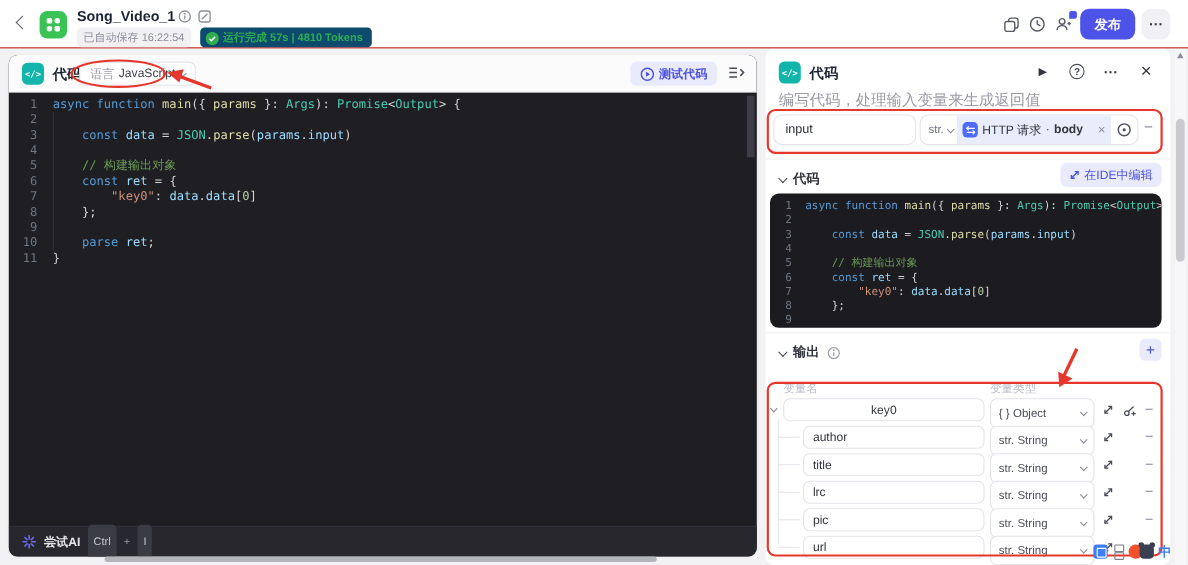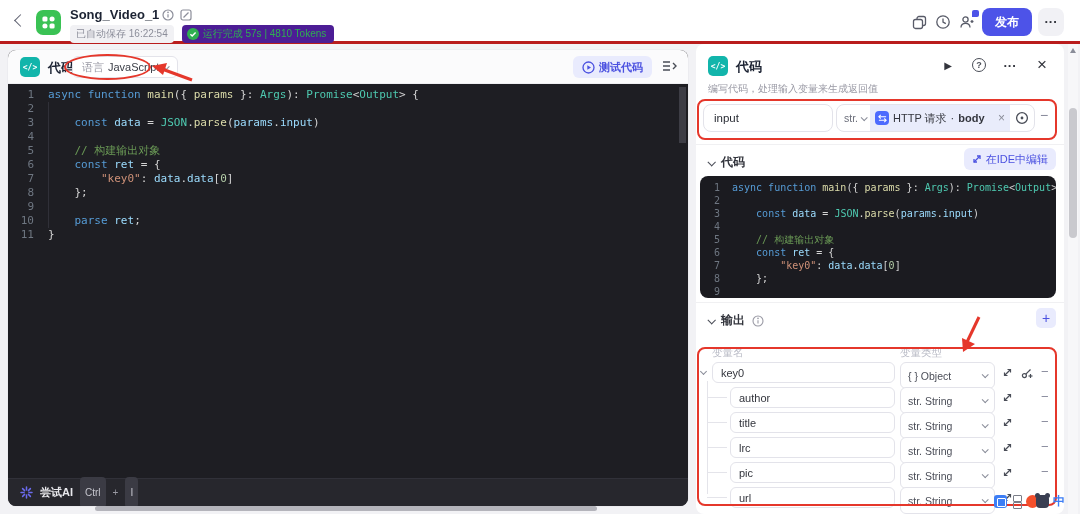--- a/index.html
+++ b/index.html
@@ -1,28 +1,28 @@
 <!DOCTYPE html>
 <html><head>
 <meta charset="utf-8">
 <style>
   * { margin:0; padding:0; box-sizing:border-box; }
   html,body { width:1080px; height:514px; overflow:hidden; }
   body { font-family:"Liberation Sans","DejaVu Sans",sans-serif; background:#f2f2f5; position:relative; }
   .stage { position:absolute; inset:0; width:1080px; height:514px; background:#f2f2f5; overflow:hidden; }
 
   
-  .topbar { position:absolute; left:0; top:0; width:1080px; height:44px; background:#fff; border-bottom:3px solid #b91c1c; z-index:5; }
+  .topbar { position:absolute; left:0; top:0; width:1080px; height:44px; background:#fff; border-bottom:1px solid #b91c1c; z-index:5; }
   .back { position:absolute; left:16px; top:16px; width:9px; height:9px; border-left:1.8px solid #5c5f6e; border-bottom:1.8px solid #5c5f6e; transform:rotate(45deg); cursor:pointer; }
   .appicon { position:absolute; left:36px; top:10px; width:25px; height:25px; border-radius:7px; background:#3ac254; display:flex; align-items:center; justify-content:center; }
   .tb-title { position:absolute; left:70px; top:7px; font-size:13px; font-weight:bold; color:#1c2333; }
   .tb-title-icons { position:absolute; left:162px; top:9px; display:flex; gap:6px; align-items:center; }
   .badges { position:absolute; left:70px; top:25px; display:flex; gap:8px; align-items:center; }
   .badge-gray { background:#f1f1f4; color:#8c8e9a; font-size:10px; padding:2px 6px; border-radius:4px; }
-  .badge-green { background:#4c1d95; color:#2fae51; font-size:10px; font-weight:normal; padding:2px 8px 2px 5px; border-radius:4px; display:flex; align-items:center; gap:4px; }
+  .badge-green { background:#0c4a6e; color:#2fae51; font-size:10px; font-weight:bold; padding:2px 8px 2px 5px; border-radius:4px; display:flex; align-items:flex-end; gap:4px; }
   .tb-right { position:absolute; right:16px; top:8px; display:flex; gap:6px; align-items:center; }
   .tbi { width:18px; height:18px; display:flex; align-items:center; justify-content:center; cursor:pointer; position:relative; }
   .tbi .dot-badge { position:absolute; right:-3px; top:-3px; width:7px; height:7px; background:#4d53e8; border-radius:2px 2px 2px 0; }
   .btn-publish { height:28px; padding:0 13px; background:#4d53e8; color:#fff; font-size:12px; font-weight:bold; border:none; border-radius:8px; cursor:pointer; }
   .btn-more { height:28px; width:26px; background:#f1f1f5; color:#33353d; border:none; border-radius:8px; font-size:13px; cursor:pointer; line-height:10px; }
   .btn-more::before { content:"···"; font-weight:bold; letter-spacing:0; }
 
   
   .left-card { position:absolute; left:8px; top:50px; width:680px; height:456px; border-radius:8px; background:#1e1e23; display:flex; flex-direction:column; overflow:hidden; box-shadow:0 0 0 1px #ececf0; z-index:2; }
   .lc-header { height:34px; background:#fbfbfc; border-bottom:1px solid #efeff2; position:relative; flex:none; }
@@ -57,21 +57,21 @@
   .rc-header-icon { position:absolute; left:12px; top:12px; width:20px; height:20px; border-radius:5px; background:#12b5ab; color:#fff; display:flex; align-items:center; justify-content:center; }
   .rc-header-icon::before { content:"</>"; font-family:"DejaVu Sans Mono",monospace; font-size:8px; font-weight:bold; }
   .rc-title { position:absolute; left:40px; top:14px; font-size:13px; font-weight:bold; color:#1c2333; }
   .rc-icons { position:absolute; right:14px; top:13px; display:flex; gap:16px; align-items:center; }
   .rci { width:16px; height:16px; display:flex; align-items:center; justify-content:center; color:#33353d; cursor:pointer; }
   .icon-play::before { content:"▶"; font-size:10px; }
   .icon-help { width:14px; height:14px; border:1.3px solid #494d57; border-radius:50%; font-size:9px; color:#494d57; font-weight:bold; }
   .icon-help::before { content:"?"; }
   .icon-more::before { content:"···"; font-weight:bold; font-size:13px; letter-spacing:0; }
   .icon-close::before { content:"×"; font-size:17px; color:#33353d; }
-  .rc-subtitle { position:absolute; left:12px; top:38px; font-size:10px; color:#9a9aa5; }
+  .rc-subtitle { position:absolute; left:12px; top:38px; font-size:14px; color:#9a9aa5; }
 
   .in-name { position:absolute; left:7px; top:60px; width:130px; height:28px; border:1px solid #e3e3ea; border-radius:8px; font-size:11.5px; color:#2a2d35; padding:0 10px; outline:none; font-family:inherit; background:#fff; }
   .type-ctrl { position:absolute; left:140px; top:60px; width:199px; height:28px; border:1px solid #e3e3ea; border-radius:8px; display:flex; align-items:center; overflow:hidden; background:#fff; }
   .tc-abbr { flex:none; padding:0 4px 0 7px; font-size:10.5px; color:#6b6e7a; display:flex; align-items:center; gap:3px; cursor:pointer; }
   .tc-tag { flex:1; height:100%; background:#e9ecfb; display:flex; align-items:center; gap:4px; padding:0 5px; min-width:0; }
   .http-ic { width:14px; height:14px; border-radius:4px; background:#4d6bfe; flex:none; display:flex; align-items:center; justify-content:center; }
   .tc-node { font-size:11px; color:#33353d; white-space:nowrap; }
   .tc-field { font-size:11px; font-weight:bold; color:#33353d; }
   .tc-x { margin-left:auto; color:#8a8d99; font-size:12px; cursor:pointer; }
   .tc-x::before { content:"×"; }
@@ -92,21 +92,21 @@
   .preview .ln { width:20px; margin-right:12px; }
 
   .tbl-head { position:absolute; top:302px; left:0; width:368px; font-size:10.5px; color:#b9bbc6; }
   .tbl-head .th-name { position:absolute; left:16px; }
   .tbl-head .th-type { position:absolute; left:204px; }
 
   .orows { position:absolute; left:0; top:318px; width:368px; }
   .orow { position:relative; height:21px; margin-bottom:4px; }
   .orow .ochev { position:absolute; left:5px; top:7px; width:5px; height:5px; border-right:1.4px solid #8a8d99; border-bottom:1.4px solid #8a8d99; transform:rotate(45deg); cursor:pointer; }
   .oname { position:absolute; top:0; height:21px; border:1px solid #e3e3ea; border-radius:6px; font-size:11px; color:#33353d; padding:0 8px; outline:none; font-family:inherit; background:#fff; }
-  .lvl0 .oname { left:16px; width:183px; }
+  .lvl0 .oname { left:16px; width:183px;text-align:center; }
   .lvl1 .oname { left:34px; width:165px; }
   .osel { position:absolute; left:204px; top:0; width:95px; height:27px; border:1px solid #e3e3ea; border-radius:6px; display:flex; align-items:center; font-size:10.5px; color:#4b4e58; padding:0 7px; cursor:pointer; background:#fff; }
   .osel .cv { margin-left:auto; }
   .oexp { position:absolute; left:306px; top:5px; cursor:pointer; }
   .okey { position:absolute; left:325px; top:4px; cursor:pointer; }
   .ominus { position:absolute; left:345px; top:2px; color:#86889a; font-size:13px; cursor:pointer; }
   .ominus::before { content:"−"; }
   .vline { position:absolute; left:11px; top:19px; height:113px; border-left:1px solid #e4e4ea; }
   .hline { position:absolute; left:11px; top:10px; width:20px; height:1px; background:#e4e4ea; }
 

